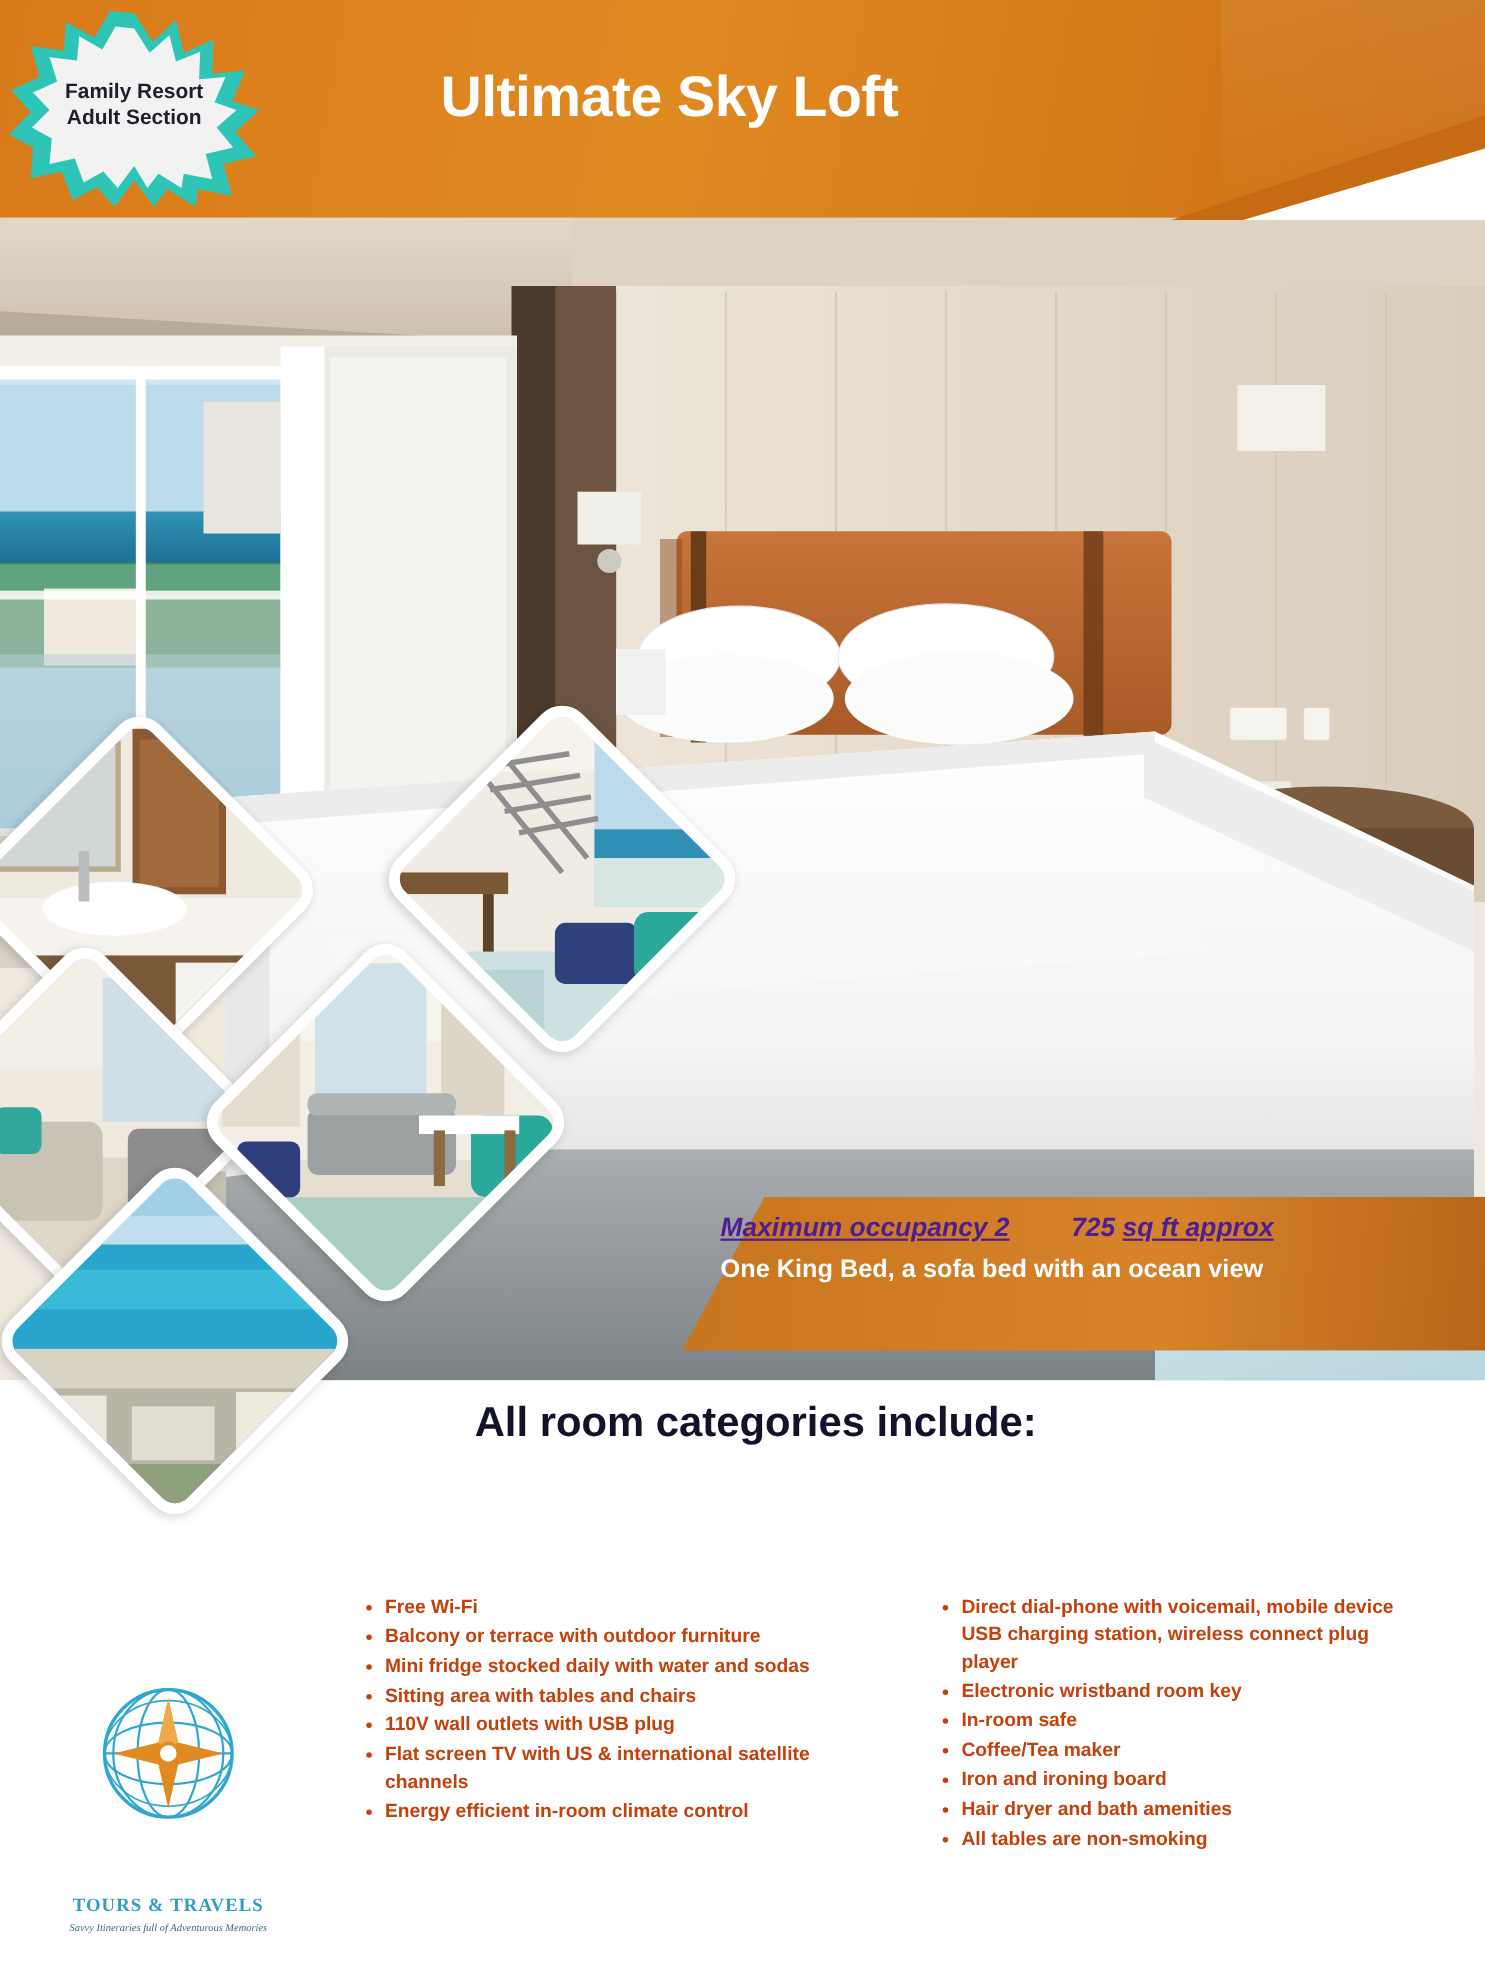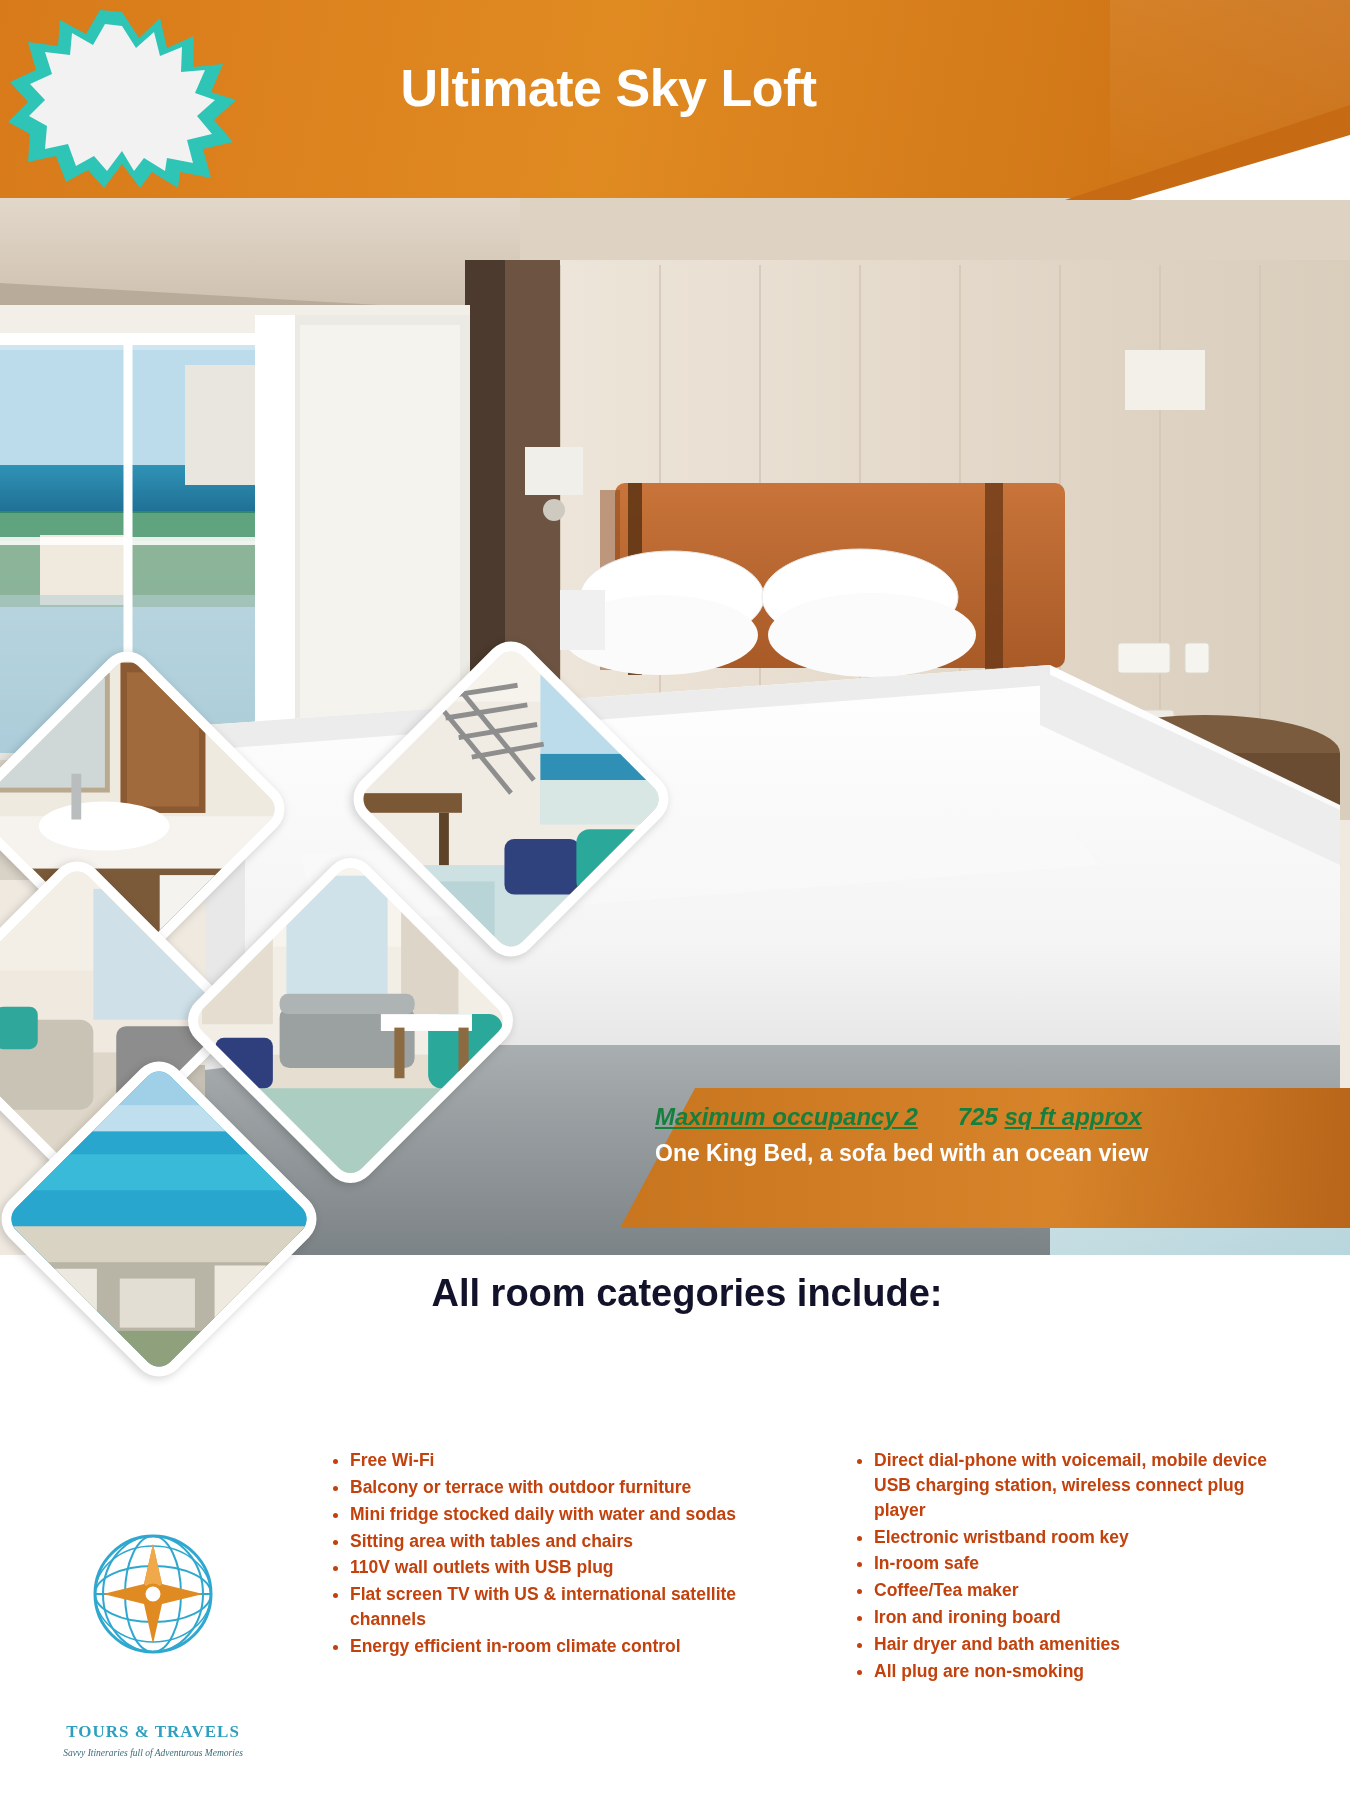--- a/index.html
+++ b/index.html
@@ -79,22 +79,22 @@
     left: 620px; top: 1088px;
     width: 730px; height: 140px;
     background: linear-gradient(95deg, #c8751f 0%, #d6832a 60%, #b9651a 100%);
     clip-path: polygon(75px 0, 730px 0, 730px 140px, 0 140px);
     z-index: 12;
   }
   .occ-line1 {
     position: absolute; left: 655px; top: 1103px;
     width: 600px;
     font-size: 24px; font-weight: bold; font-style: italic;
-    color: #15803d; z-index: 14;
-    display: flex; 
+    color: #4c1d95; z-index: 14;
+    display: flex; gap: 16px;
   }
   .occ-line1 .u { text-decoration: underline; }
   .occ-line2 {
     position: absolute; left: 655px; top: 1140px;
     width: 620px;
     font-size: 23px; font-weight: bold; 
     color: #ffffff; z-index: 14;
   }
 
   
@@ -310,20 +310,24 @@
   <polygon points="310,120 310,200 40,200" fill="#ffffff"></polygon>
   <polygon points="310,105 310,135 90,200 25,200" fill="#c66b13"></polygon>
 </svg>
 <div class="page-title">Ultimate Sky Loft</div>
 
 <div class="badge-wrap">
   <svg viewBox="0 0 228 178" width="228" height="178">
     <polygon points="114,2 131,28 152,8 159,38 186,26 185,57 215,54 203,82 228,90 206,110 225,132 195,139 203,168 172,162 170,178 144,162 132,178 114,154 96,178 80,160 58,172 48,146 20,152 22,124 0,112 20,92 2,72 28,60 20,32 50,36 52,10 78,24 92,0" fill="#2ec4b6"></polygon>
     <polygon points="114,16 128,38 146,22 152,46 174,37 173,62 197,60 187,83 207,90 189,106 204,124 179,130 185,153 159,148 157,161 136,148 126,161 114,141 99,161 86,146 68,156 60,134 37,139 39,116 21,106 37,90 22,74 44,64 37,42 62,45 64,23 85,35 97,14" fill="#f2f2f2"></polygon>
   </svg>
+  <div class="badge-text">
+    <span>Family Resort</span><br>
+    <span>Adult Section</span>
+  </div>
 </div>
 
 <div class="occ-banner"></div>
 <div class="occ-line1">
   <span class="u">Maximum occupancy 2</span>
   <span style="margin-left:40px;">
     <span>725</span>
     <span class="u">sq ft approx</span>
   </span>
 </div>
@@ -447,21 +451,21 @@
 </div>
 
 <div class="amen-col" id="amen-right">
   <ul>
     <li>Direct dial-phone with voicemail, mobile device USB charging station, wireless connect plug player</li>
     <li>Electronic wristband room key</li>
     <li>In-room safe</li>
     <li>Coffee/Tea maker</li>
     <li>Iron and ironing board</li>
     <li>Hair dryer and bath amenities</li>
-    <li>All plug are non-smoking</li>
+    <li>All tables are non-smoking</li>
   </ul>
 </div>
 
 <div class="logo-wrap">
   <svg viewBox="0 0 250 150" width="250" height="150">
     <g transform="translate(125,72)">
       <circle r="58" fill="none" stroke="#2fa8cf" stroke-width="3"></circle>
       <ellipse rx="28" ry="58" fill="none" stroke="#2fa8cf" stroke-width="2"></ellipse>
       <ellipse rx="50" ry="58" fill="none" stroke="#2fa8cf" stroke-width="2"></ellipse>
       <line x1="-58" y1="0" x2="58" y2="0" stroke="#2fa8cf" stroke-width="2"></line>

